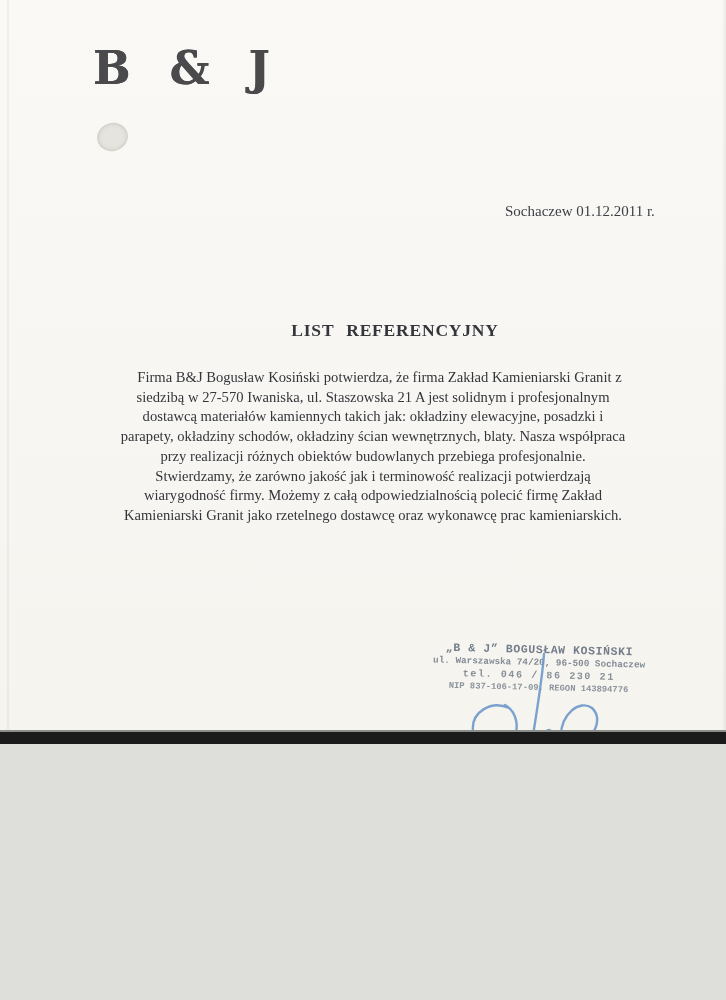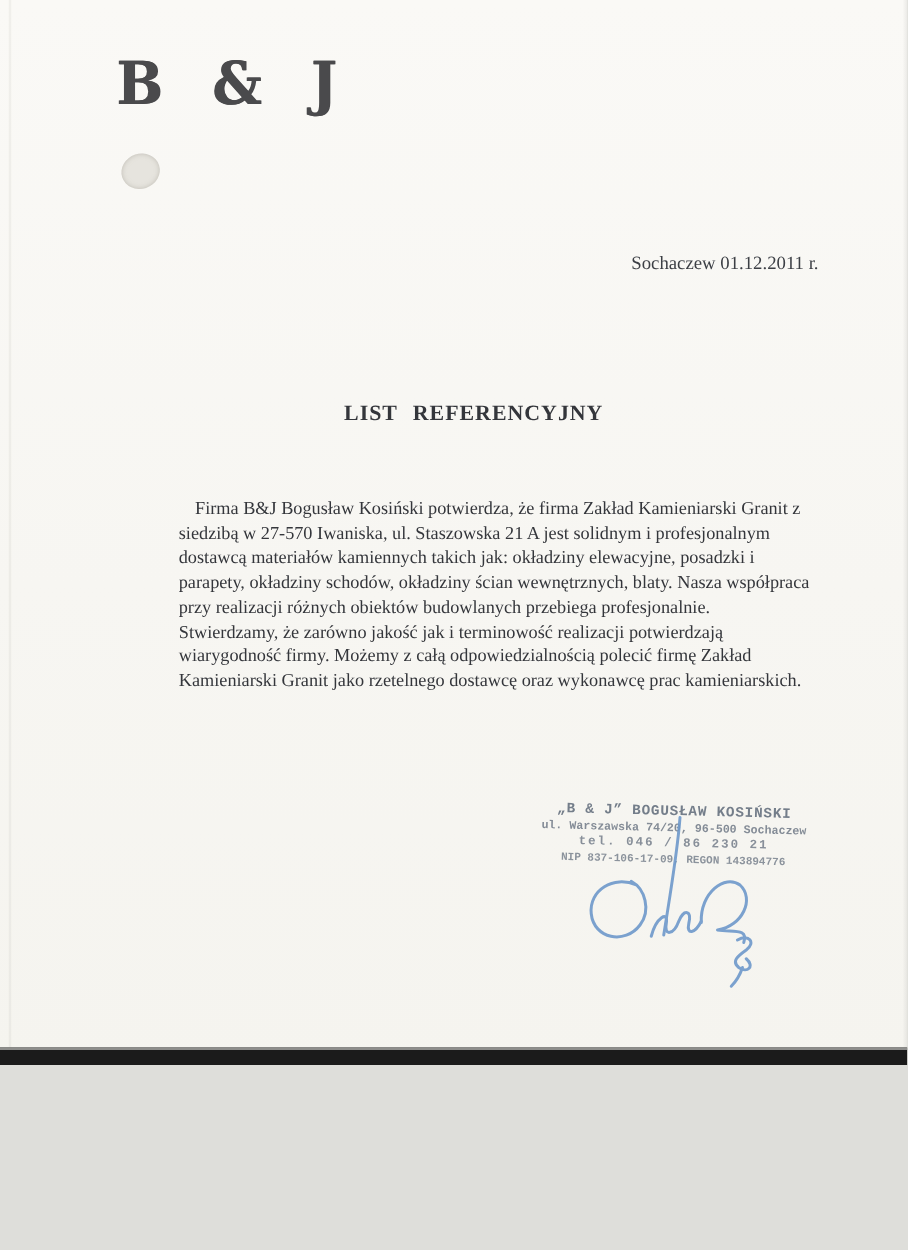--- a/index.html
+++ b/index.html
@@ -3,21 +3,21 @@
 <meta charset="utf-8">
 <style>
   html, body { margin: 0; padding: 0; }
   body {
     width: 726px; height: 1000px;
     background: #dededa;
     font-family: "Liberation Serif", serif;
   }
   .scan-page {
     position: relative;
-    width: 726px; height: 852px;
+    width: 726px; height: 744px;
     background: linear-gradient(180deg, #faf9f6 0%, #f7f6f2 55%, #f5f4ef 100%);
     overflow: hidden;
   }
   
   .edge-left {
     position: absolute; left: 7px; top: 0; bottom: 14px; width: 2px;
     background: rgba(120,115,105,0.07);
   }
   .edge-right {
     position: absolute; right: 0; top: 0; bottom: 14px; width: 4px;
@@ -46,36 +46,35 @@
     letter-spacing: 1px;
     text-shadow: 0.6px 0 0 #4a4a4c;
     transform: scaleY(1.08);
   }
   .date-line {
     position: absolute; left: 505px; top: 203px;
     font-size: 15px;
     color: #3c3f45;
   }
   .doc-title {
-    position: absolute; left: 219px; top: 320px; width: 320px;
+    position: absolute; left: 235px; top: 320px; width: 320px;
     text-align: center;
     font-size: 17.5px;
     font-weight: bold;
     letter-spacing: 0.8px;
     word-spacing: 7px;
     color: #34363b;
   }
   .body-paragraph {
-    position: absolute; left: 120px; top: 398px; width: 506px;
+    position: absolute; left: 120px; top: 368px; width: 506px;
     font-size: 14.6px;
     line-height: 19.7px;
     color: #34363b;
     text-indent: 13px;
-    text-align: left;
-    margin-left: 23px;
+    text-align: center;
   }
   
   .stamp {
     position: absolute; left: 430px; top: 643px; width: 218px;
     text-align: center;
     transform: rotate(1.4deg);
     font-family: "Liberation Mono", monospace;
     font-weight: bold;
     color: #6a7482;
     opacity: 0.92;

